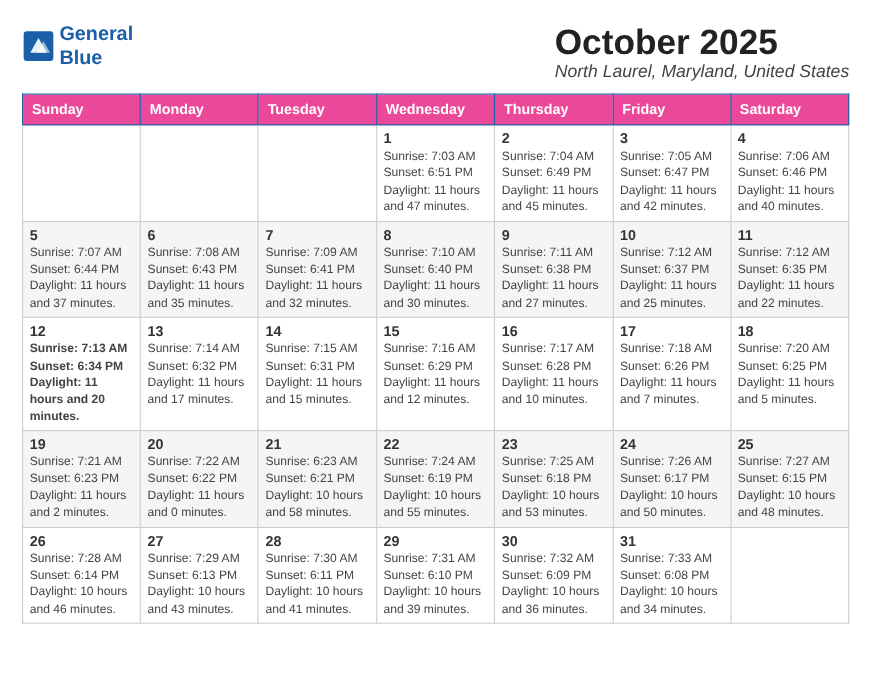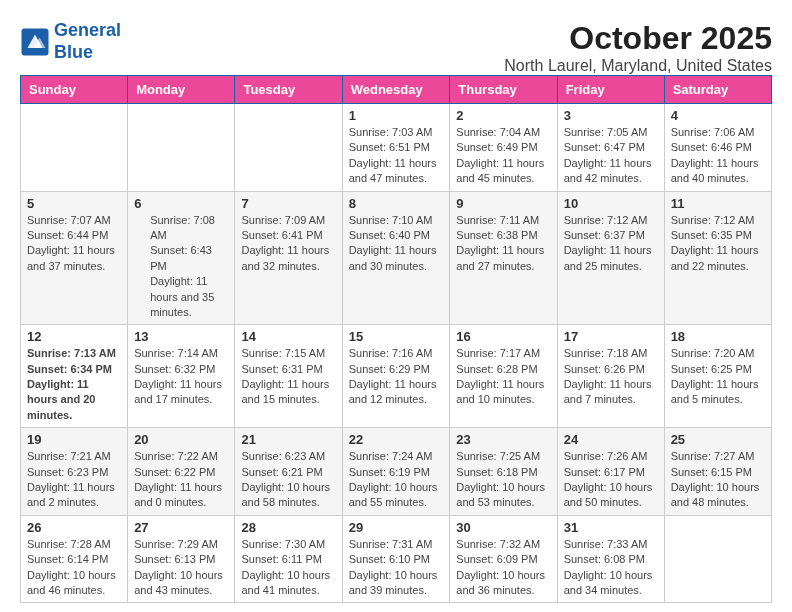--- a/index.html
+++ b/index.html
@@ -7,50 +7,52 @@
       font-family: Arial, sans-serif;
       background: #fff;
       width: 792px;
       min-height: 612px;
       padding: 20px;
     }
     .header-area {
       display: flex;
       justify-content: space-between;
       align-items: flex-start;
+      margin-bottom: 10px;
     }
     .logo {
       display: flex;
       align-items: center;
     }
     .logo-text {
       font-size: 18px;
       font-weight: bold;
       color: #333;
       line-height: 1.2;
     }
     .logo-text span {
       color: #1a5fa8;
     }
     .logo-icon {
       width: 30px;
       height: 30px;
       margin-right: 4px;
     }
     .title-area {
-      text-align: right;
+      text-align: left;
     }
     .month-title {
       font-size: 32px;
       font-weight: bold;
       color: #222;
     }
     .location-title {
       font-size: 16px;
       color: #444;
+      font-style: italic;
     }
     .calendar {
       width: 100%;
       border-collapse: collapse;
       border: 1px solid #ccc;
     }
     .calendar th {
       background-color: #ec4899;
       color: #fff;
       text-align: left;
@@ -151,21 +153,21 @@
       </tr>
       <tr>
         <td>
           <span class="day-number">5</span>
           <div class="day-info" style="white-space: pre-line;">Sunrise: 7:07 AM
 Sunset: 6:44 PM
 Daylight: 11 hours and 37 minutes.</div>
         </td>
         <td>
           <span class="day-number">6</span>
-          <div class="day-info" style="white-space: pre-line; margin-left: 16px;">Sunrise: 7:08 AM
+          <div class="day-info" style="white-space: pre-line;">Sunrise: 7:08 AM
 Sunset: 6:43 PM
 Daylight: 11 hours and 35 minutes.</div>
         </td>
         <td>
           <span class="day-number">7</span>
           <div class="day-info" style="white-space: pre-line;">Sunrise: 7:09 AM
 Sunset: 6:41 PM
 Daylight: 11 hours and 32 minutes.</div>
         </td>
         <td>

